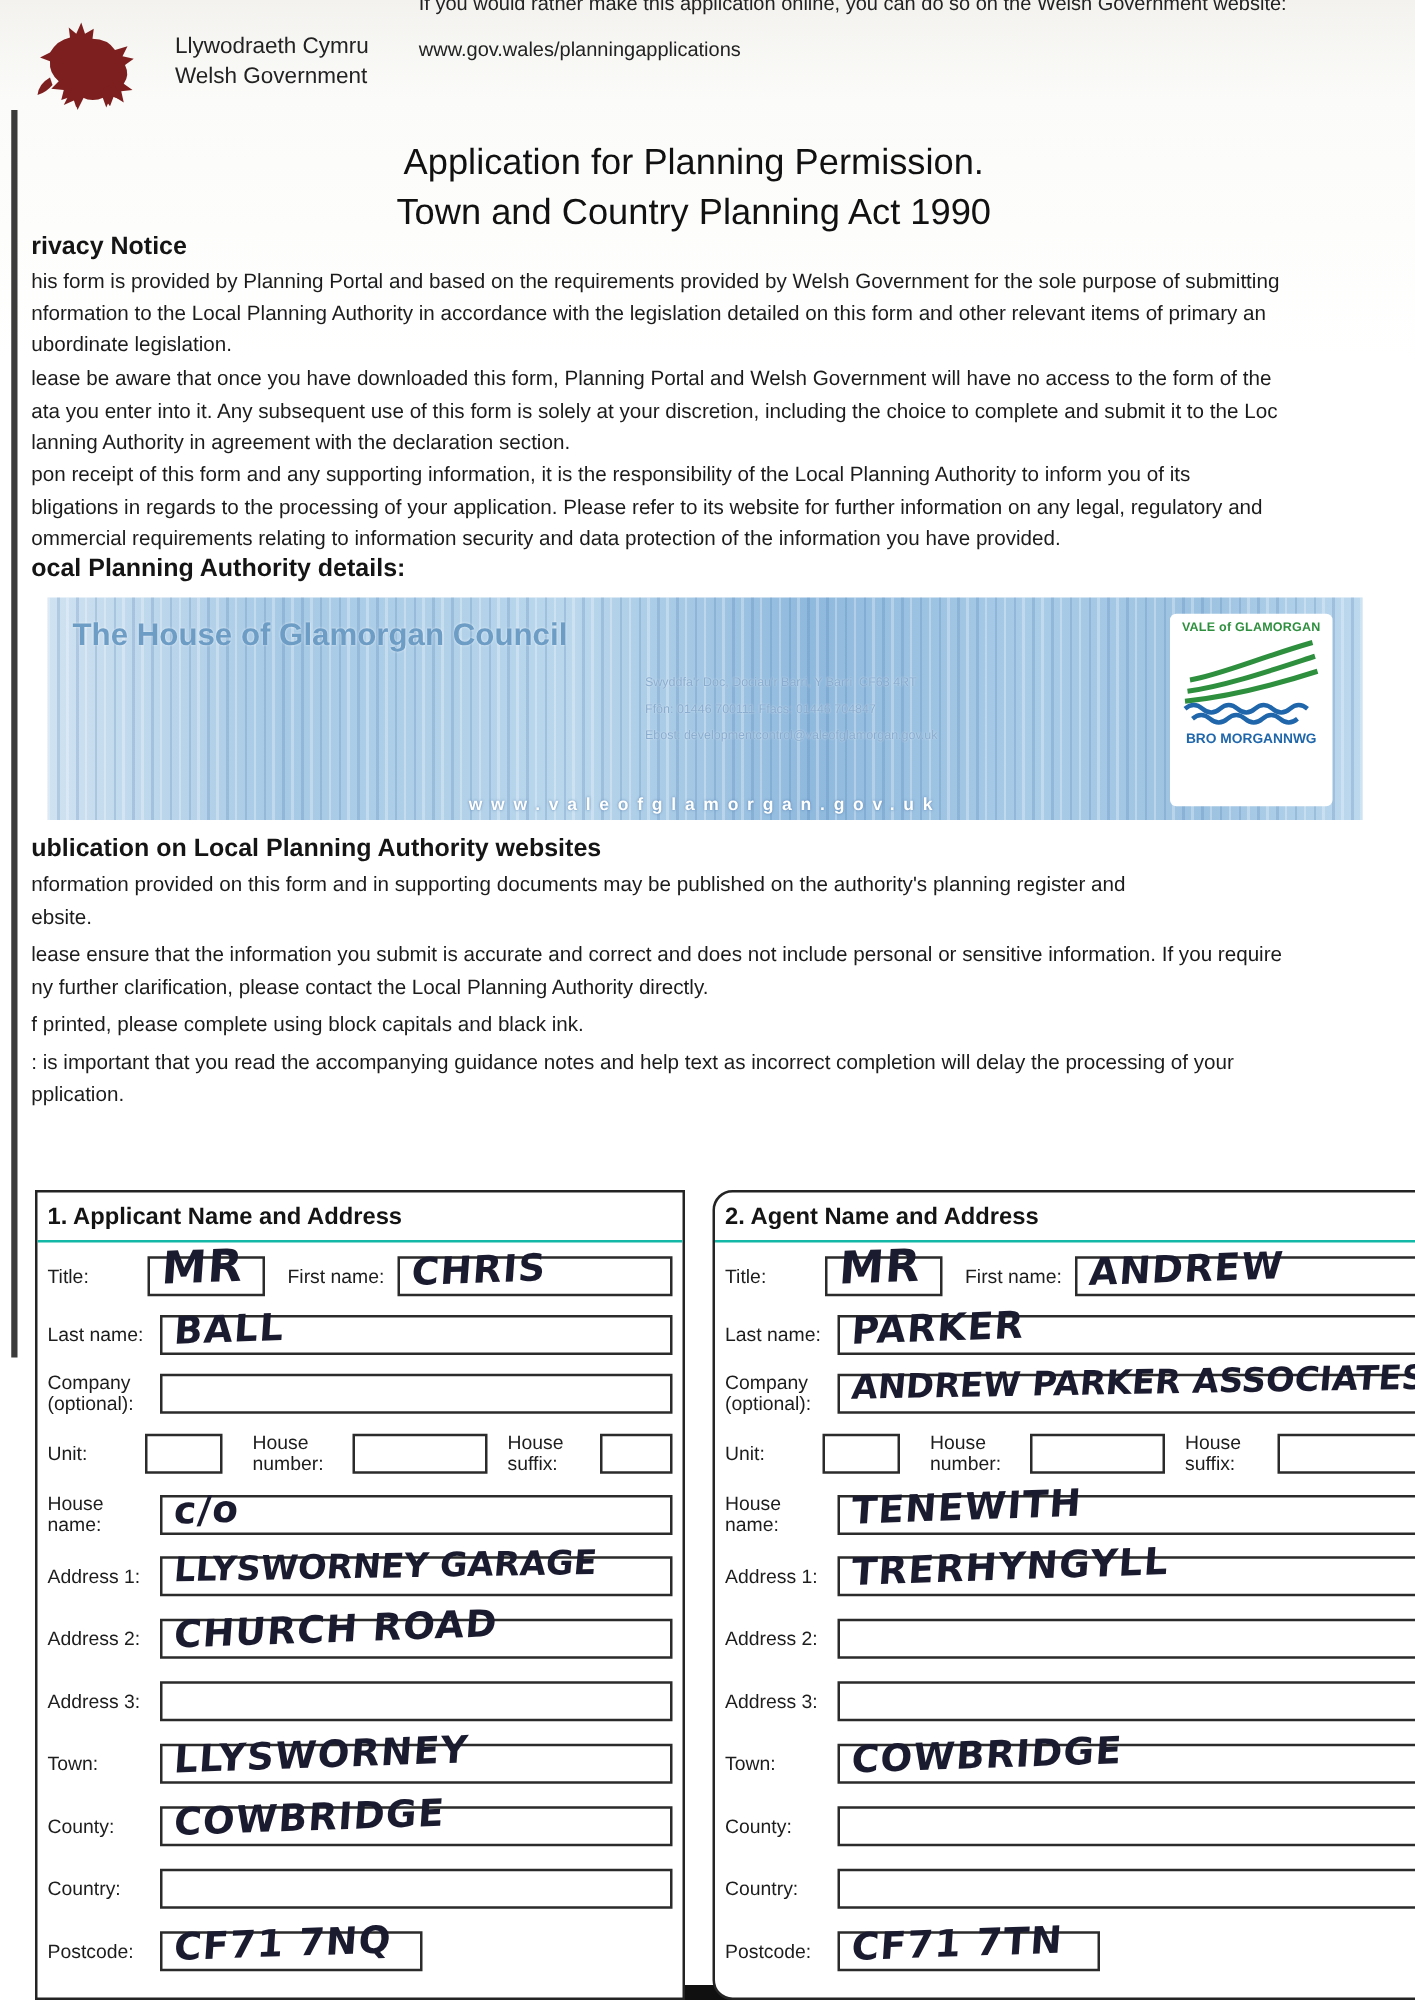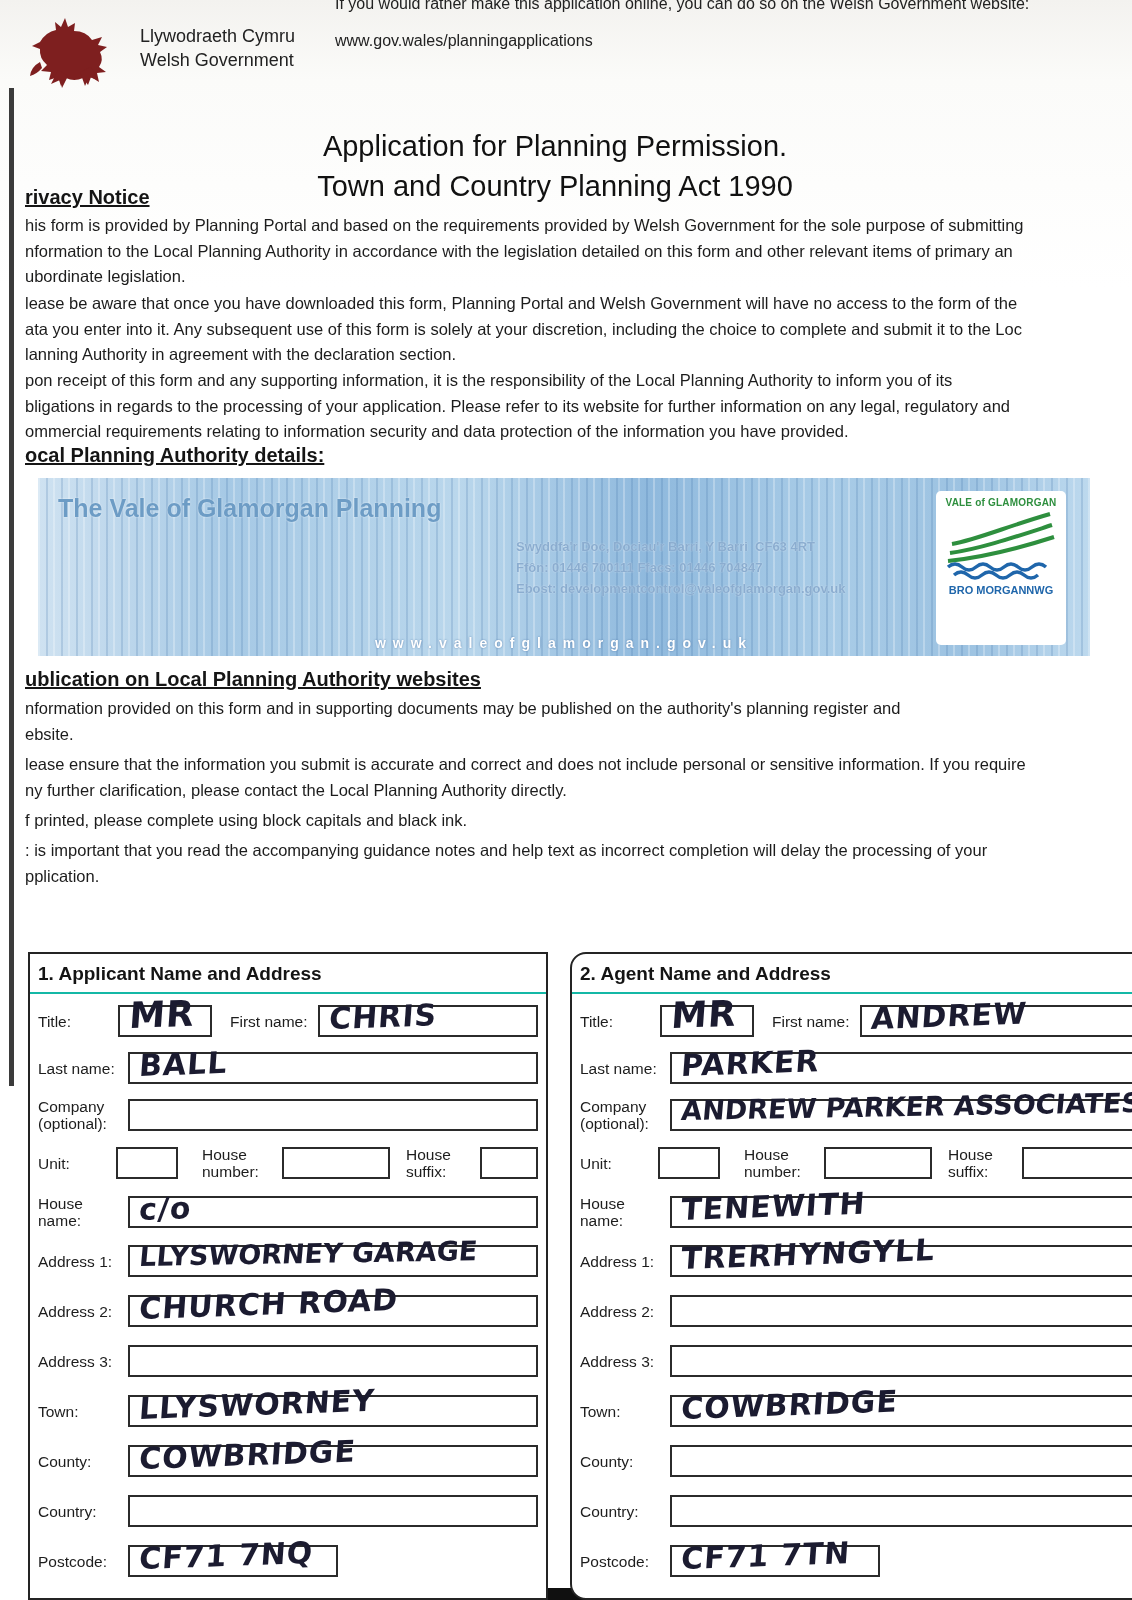--- a/index.html
+++ b/index.html
@@ -11,36 +11,36 @@
   }
   
   .edge-left { position:absolute; left:9px; top:88px; width:5px; height:998px; background:#191919; opacity:.85; }
   .edge-bottom { position:absolute; left:93px; bottom:0; width:1039px; height:12px; background:#101010; }
 
   
   .gov-logo { position:absolute; left:28px; top:8px; display:flex; align-items:flex-start; }
   .gov-logo-text { margin-left:16px; padding-top:16px; font-size:18px; line-height:24px; color:#222; }
   .online-note { position:absolute; left:335px; top:-9px; width:790px; font-size:16px; line-height:26px; color:#222; }
   .online-url { position:absolute; left:335px; top:32px; font-size:16px; color:#222; }
-  .doc-title { position:absolute; left:0; top:110px; width:1110px; text-align:center; font-size:29px; line-height:40px; color:#111; white-space:pre-line;margin-top:16px; }
-
-  .h-bold { position:absolute; left:25px; font-size:20px; font-weight:bold; color:#151515;text-decoration:underline; }
+  .doc-title { position:absolute; left:0; top:110px; width:1110px; text-align:center; font-size:29px; line-height:40px; color:#111; white-space:pre-line; }
+
+  .h-bold { position:absolute; left:25px; font-size:20px; font-weight:bold; color:#151515; }
   .para { position:absolute; left:25px; width:1082px; font-size:16.5px; line-height:25.5px; white-space:pre; color:#1c1c1c; overflow:hidden; }
 
   
   .banner {
     position:absolute; left:38px; top:478px; width:1052px; height:178px;
     background:
       repeating-linear-gradient(90deg, rgba(255,255,255,.28) 0 2px, rgba(255,255,255,0) 2px 8px, rgba(60,110,165,.20) 8px 10px, rgba(255,255,255,0) 10px 15px),
       linear-gradient(90deg,#cfe2f1 0%,#a6c9e5 18%,#bad7ec 40%,#8fb9dd 58%,#a9cce7 75%,#9cc2e1 88%,#bdd9ee 100%);
   }
   .banner .council-en { position:absolute; left:20px; top:16px; font-size:25px; font-weight:bold; color:#6d9cc5; text-shadow:0 0 2px rgba(255,255,255,.7); }
   .banner .details-en { position:absolute; left:20px; top:58px; font-size:13.5px; line-height:21px; color:#6f9dc4; white-space:pre; text-shadow:0 0 1.5px rgba(255,255,255,.6); }
   .banner .council-cy { position:absolute; left:478px; top:16px; font-size:25px; font-weight:bold; color:#8db1d3; text-shadow:0 0 2px rgba(255,255,255,.7); }
-  .banner .details-cy { position:absolute; left:478px; top:58px; font-size:13px; line-height:21px; color:#8badd0; white-space:pre; text-shadow:0 0 1.5px rgba(255,255,255,.6);font-weight:bold; }
+  .banner .details-cy { position:absolute; left:478px; top:58px; font-size:10px; line-height:21px; color:#8badd0; white-space:pre; text-shadow:0 0 1.5px rgba(255,255,255,.6); }
   .banner .website { position:absolute; left:0; bottom:5px; width:100%; text-align:center; color:#fff; font-weight:bold; font-size:14px; letter-spacing:7px; text-shadow:0 0 2px rgba(70,110,160,.8); }
   .vog-logo { position:absolute; right:24px; top:13px; width:130px; height:154px; background:#fff; border-radius:5px; padding:6px 4px; text-align:center; }
   .vog-logo .t { font-size:10px; font-weight:bold; color:#2e8f3e; letter-spacing:.2px; white-space:nowrap; }
   .vog-logo .b { font-size:11px; font-weight:bold; color:#1f66ab; white-space:nowrap; }
 
   
   .sect { position:absolute; top:952px; border:2px solid #242424; background:#fff; }
   .sect.left { left:28px; width:520px; height:648px; }
   .sect.right { left:570px; width:600px; height:648px;border-radius:16px; }
   .sect-head { font-size:19px; font-weight:bold; padding:9px 8px 7px 8px; border-bottom:2px solid #14b8a6; color:#141414; }
@@ -94,21 +94,21 @@
   <div class="para" style="top:291px;">lease be aware that once you have downloaded this form, Planning Portal and Welsh Government will have no access to the form of the
 ata you enter into it. Any subsequent use of this form is solely at your discretion, including the choice to complete and submit it to the Loc
 lanning Authority in agreement with the declaration section.</div>
   <div class="para" style="top:368px;">pon receipt of this form and any supporting information, it is the responsibility of the Local Planning Authority to inform you of its
 bligations in regards to the processing of your application. Please refer to its website for further information on any legal, regulatory and
 ommercial requirements relating to information security and data protection of the information you have provided.</div>
 
   <div class="h-bold" style="top:444px;">ocal Planning Authority details:</div>
 
   <div class="banner">
-    <div class="council-en">The Vale of Glamorgan Planning</div>
+    <div class="council-en">The House of Glamorgan Council</div>
     <div class="details-cy">Swyddfa'r Doc, Dociau'r Barri, Y Barri  CF63 4RT
 Ffôn: 01446 700111 Ffacs: 01446 704847
 Ebost: developmentcontrol@valeofglamorgan.gov.uk</div>
     <div class="vog-logo">
       <div class="t">VALE of GLAMORGAN</div>
       <svg width="114" height="72" viewBox="0 0 114 72">
         <path d="M8 36 C32 32 64 18 106 6" stroke="#2e8f3e" stroke-width="4" fill="none"></path>
         <path d="M6 45 C36 41 74 28 108 17" stroke="#2e8f3e" stroke-width="4" fill="none"></path>
         <path d="M4 53 C42 49 82 38 110 29" stroke="#2e8f3e" stroke-width="4" fill="none"></path>
         <path d="M4 59 q7 -6 14 0 t14 0 t14 0 t14 0 t14 0 t14 0 t14 0" stroke="#1f66ab" stroke-width="3.5" fill="none"></path>

